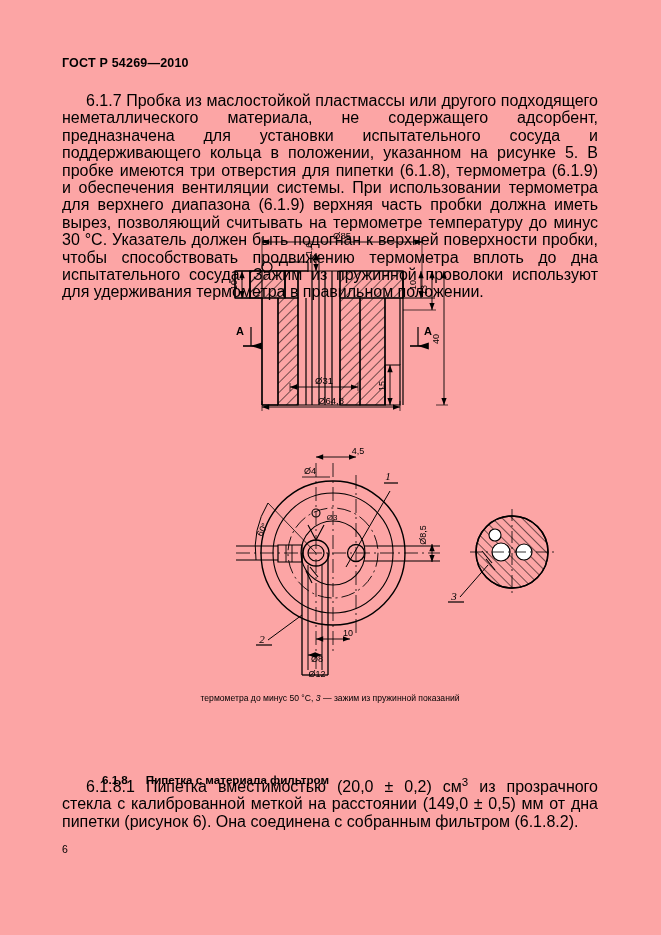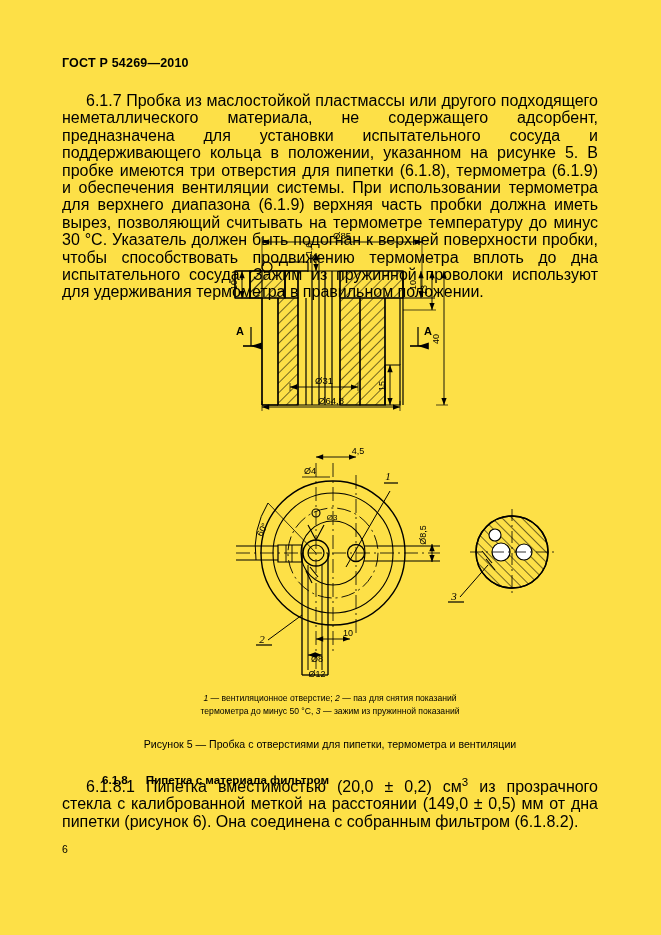--- a/index.html
+++ b/index.html
@@ -13,21 +13,21 @@
     font-family: "Liberation Sans", sans-serif;
     color: #000000;
     position: relative;
     overflow: hidden;
   }
   .page {
     position: absolute;
     left: 0; top: 0;
     width: 661px;
     height: 935px;
-    background: #fde047;
+    background: #fca5a5;
   }
   .header {
     position: absolute;
     left: 62px;
     top: 56px;
     font-size: 12.5px;
     font-weight: bold;
     letter-spacing: 0.2px;
   }
   .body-text {
@@ -291,25 +291,23 @@
         <path d="M472 294 L472 382" stroke-width="0.8" stroke-dasharray="12 4 2 4"></path>
 
         <path d="M448 350 L420 382" stroke-width="1.0"></path>
         <path d="M408 387 L424 387" stroke-width="1.2"></path>
         <text x="414" y="385" font-size="11" font-style="italic" font-family="Liberation Serif, serif" text-anchor="middle" fill="#000" stroke="none">3</text>
       </g>
     </svg>
   </div>
 
   <div class="fig-caption-legend">
-    <div><i>1</i><span> — вентиляционное отверстие; </span><i>2</i><span> — паз для снятия показаний</span></div>
     <div><span>термометра до минус 50 °С, </span><i>3</i><span> —  зажим из пружинной показаний</span></div>
   </div>
 
-  <div class="fig-title">Рисунок 5 — Пробка с отверстиями для пипетки, термометра и вентиляции</div>
 
   <div class="sec-heading">
     <span class="num">6.1.8</span><span>Пипетка с материала фильтром</span>
   </div>
 
   <div class="body-text indent" id="para-6181">6.1.8.1 Пипетка вместимостью (20,0 ± 0,2) см<sup>3</sup> из прозрачного стекла с калиброванной меткой на расстоянии (149,0 ± 0,5) мм от дна пипетки (рисунок 6). Она соединена с собранным фильтром (6.1.8.2).</div>
 
   <div class="page-number">6</div>
 
 </div>

